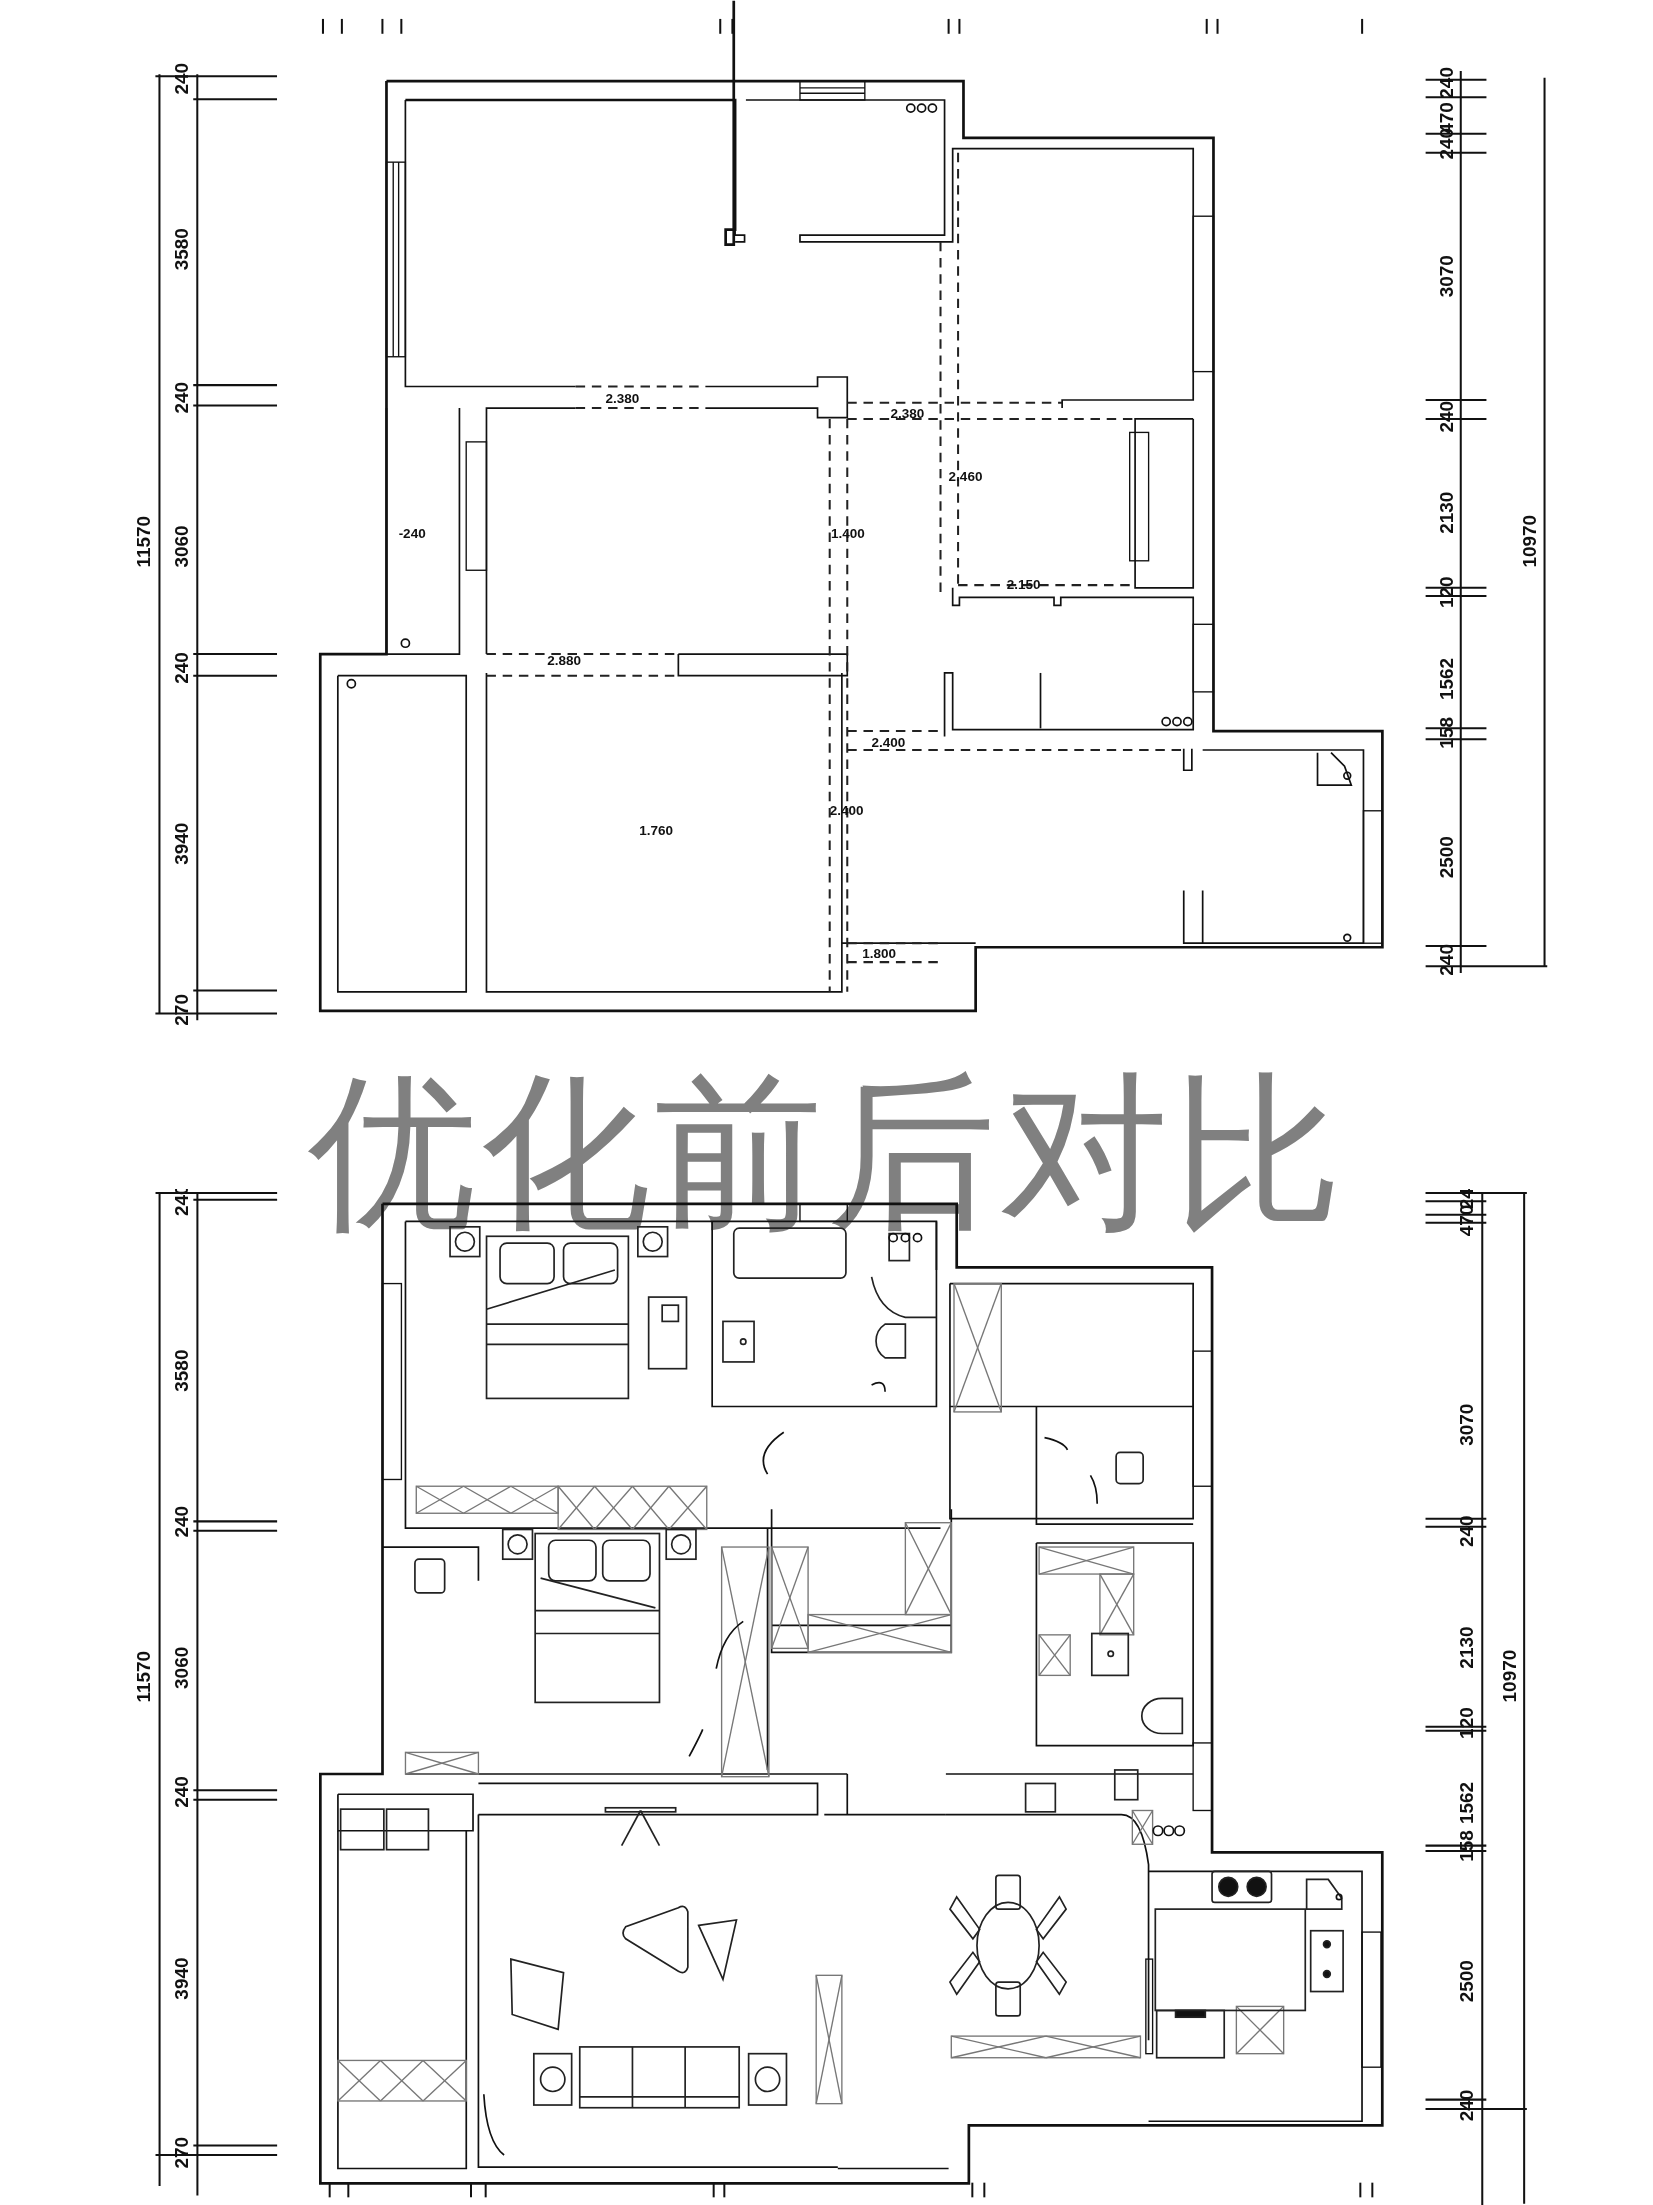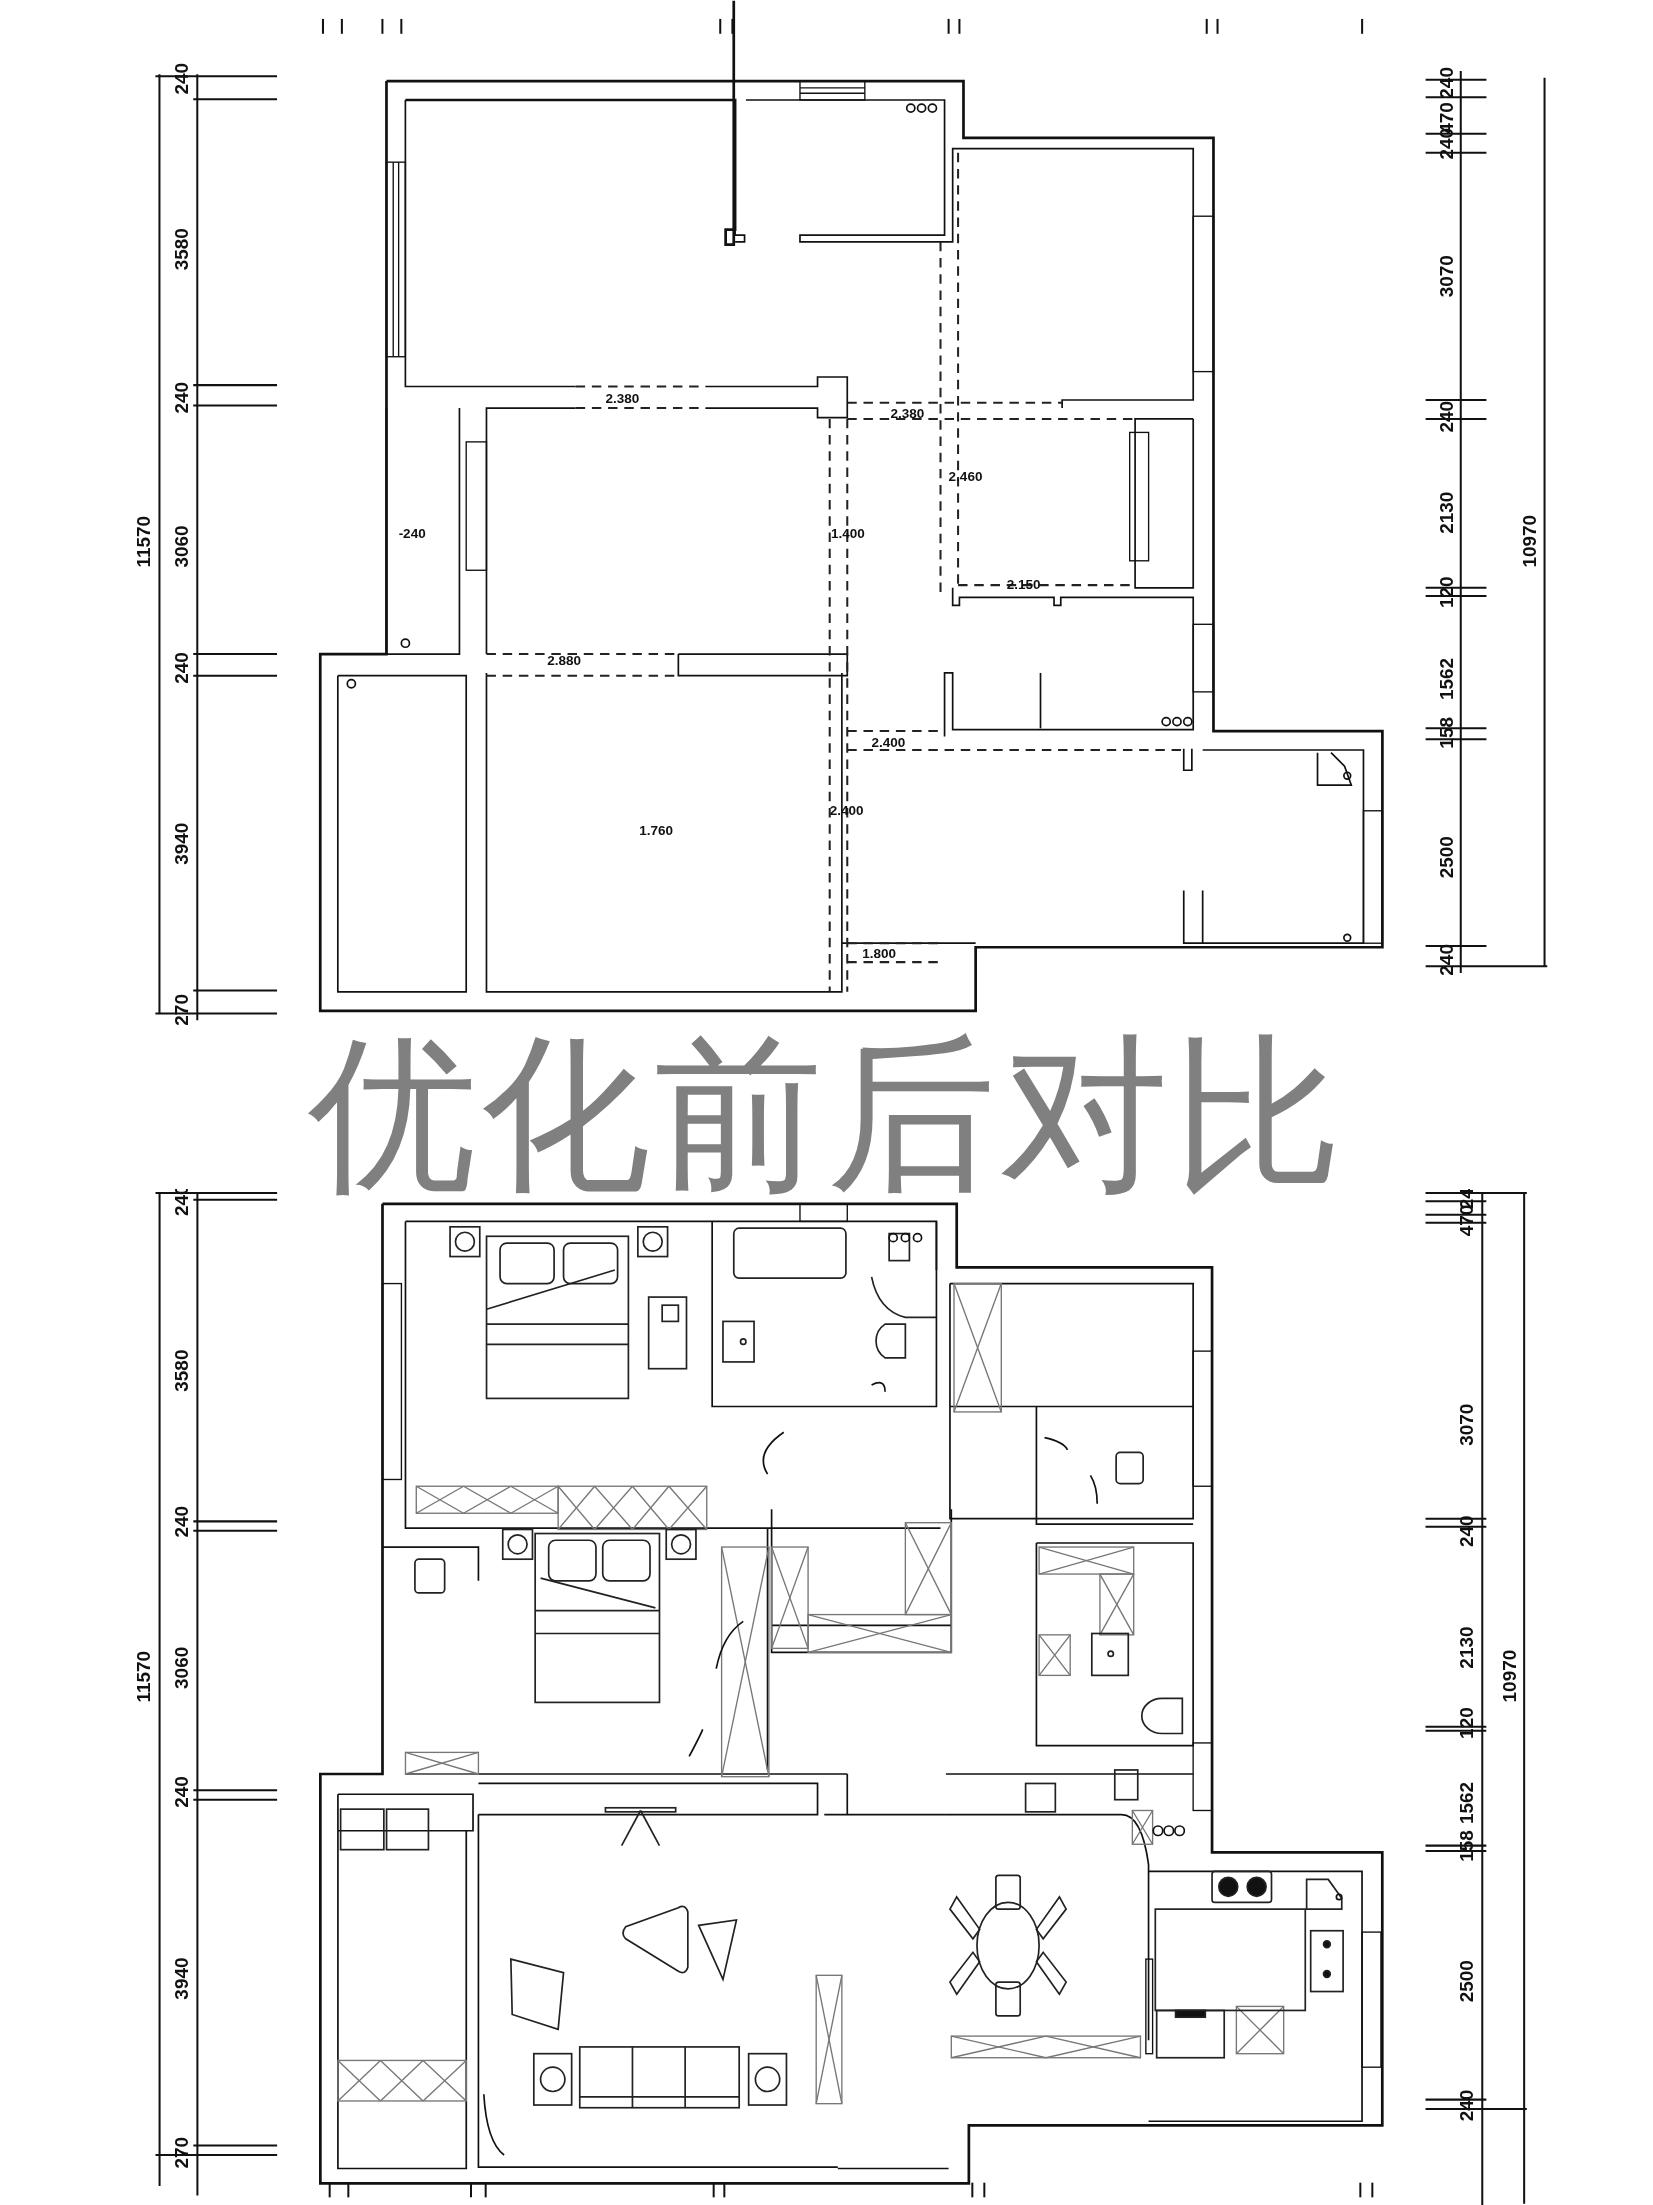--- a/index.html
+++ b/index.html
@@ -10,21 +10,21 @@
   svg{display:block;}
   .wall{fill:none;stroke:#111;stroke-width:4;}
   .thin{fill:none;stroke:#111;stroke-width:2.5;}
   .dash{fill:none;stroke:#222;stroke-width:3;stroke-dasharray:14 10;}
   .dim{fill:none;stroke:#111;stroke-width:3;}
   .dimtxt{font-family:"Liberation Sans",sans-serif;font-size:28px;fill:#111;font-weight:bold;}
   .elev{font-family:"Liberation Sans",sans-serif;font-size:20px;fill:#111;font-weight:bold;}
   .cab{fill:none;stroke:#777;stroke-width:2;}
   .furn{fill:none;stroke:#222;stroke-width:2.5;}
   .win{fill:none;stroke:#111;stroke-width:2;}
-  #title{position:absolute;left:0;top:1020px;width:1654px;text-align:center;font-family:Liberation Sans, sans-serif;font-size:169px;line-height:189px;color:#808080;letter-spacing:4px;}
+  #title{position:absolute;left:0;top:1072px;width:1654px;text-align:center;font-family:Liberation Mono, monospace;font-size:169px;line-height:189px;color:#808080;letter-spacing:4px;}
 </style>
 </head>
 <body>
 
 <div class="plan" id="plan-before">
 <svg width="1654" height="1027" viewBox="0 0 2448 1520">
 
   <g class="dim">
     <line x1="478" y1="28" x2="478" y2="50"></line>
         <line x1="506" y1="28" x2="506" y2="50"></line>

